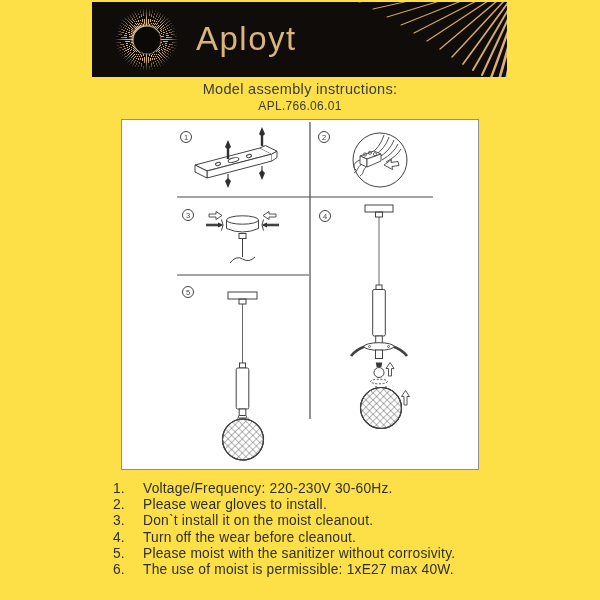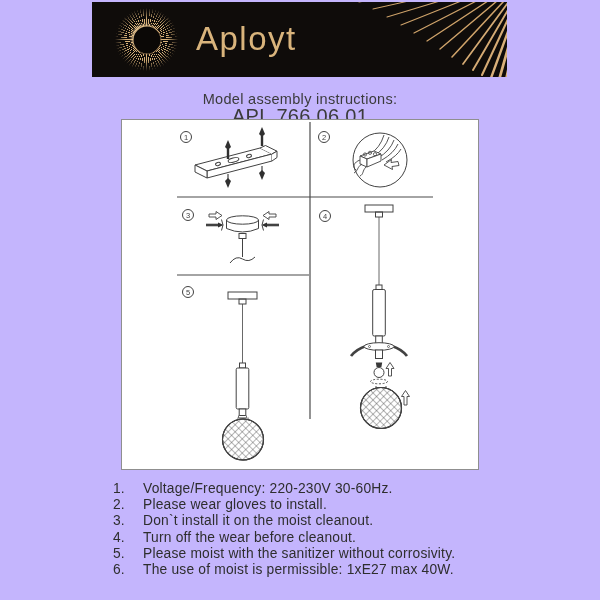--- a/index.html
+++ b/index.html
@@ -1,36 +1,36 @@
 <!DOCTYPE html>
 <html style="--banner-bg: #0f0c0a; --gold-text: #d9b47c; --box-border: #8f8f8f; --text: #303030;"><head>
 <meta charset="utf-8">
 <style>
   html,body{margin:0;padding:0;background:#ffffff;}
-  .page{position:relative;width:600px;height:600px;background:#c4b5fd;overflow:hidden;
+  .page{position:relative;width:600px;height:600px;background:#fde047;overflow:hidden;
         font-family:"Liberation Sans",sans-serif;color:var(--text,#303030);}
 
   
   .banner{position:absolute;left:92px;top:2px;width:415px;height:75px;
           background:var(--banner-bg,#0f0c0a);overflow:hidden;}
   .sunburst{position:absolute;left:23px;top:6px;width:63px;height:63px;border-radius:50%;
     background:
       radial-gradient(circle, rgba(15,12,10,0) 46%, var(--banner-bg,#0f0c0a) 71%),
       repeating-conic-gradient(rgba(226,186,128,.95) 0deg 1.6deg, rgba(15,12,10,0) 1.6deg 5.6deg);}
   .sunburst-core{position:absolute;left:50%;top:50%;width:27px;height:27px;border-radius:50%;
     transform:translate(-50%,-50%);background:#0b0806;
     box-shadow:-2px -2px 3px 0 rgba(240,205,150,.85), 0 0 0 1px rgba(190,150,100,.55);}
   .brand{position:absolute;left:104px;top:50%;transform:translateY(-52%);
     font-size:33px;font-weight:400;letter-spacing:1.5px;color:var(--gold-text,#d9b47c);}
   .rays{position:absolute;right:0;top:0;width:200px;height:75px;}
 
   
   .title-block{position:absolute;left:0;top:81px;width:600px;text-align:center;line-height:17px;}
-  .title{font-size:14.5px;font-weight:500;color:#3b3b3b;letter-spacing:.3px;margin-top:10px;}
-  .model-code{font-size:20px;font-weight:500;color:#3b3b3b;letter-spacing:.3px;}
+  .title{font-size:14.5px;font-weight:500;color:#3b3b3b;letter-spacing:.3px;}
+  .model-code{font-size:12px;font-weight:500;color:#3b3b3b;letter-spacing:.3px;}
 
   
   .diagram-box{position:absolute;left:121px;top:119px;width:356px;height:349px;
     border:1px solid var(--box-border,#8f8f8f);box-sizing:content-box;background:#fff;}
   .diagram-box svg{display:block;}
   .step-num{font-size:7.5px;fill:#424242;font-family:"Liberation Sans",sans-serif;}
 
   
   .instructions{position:absolute;left:113px;top:481px;width:420px;}
   .instr-row{display:flex;font-size:13.8px;line-height:16.2px;color:#2e2e2e;letter-spacing:.2px;}

